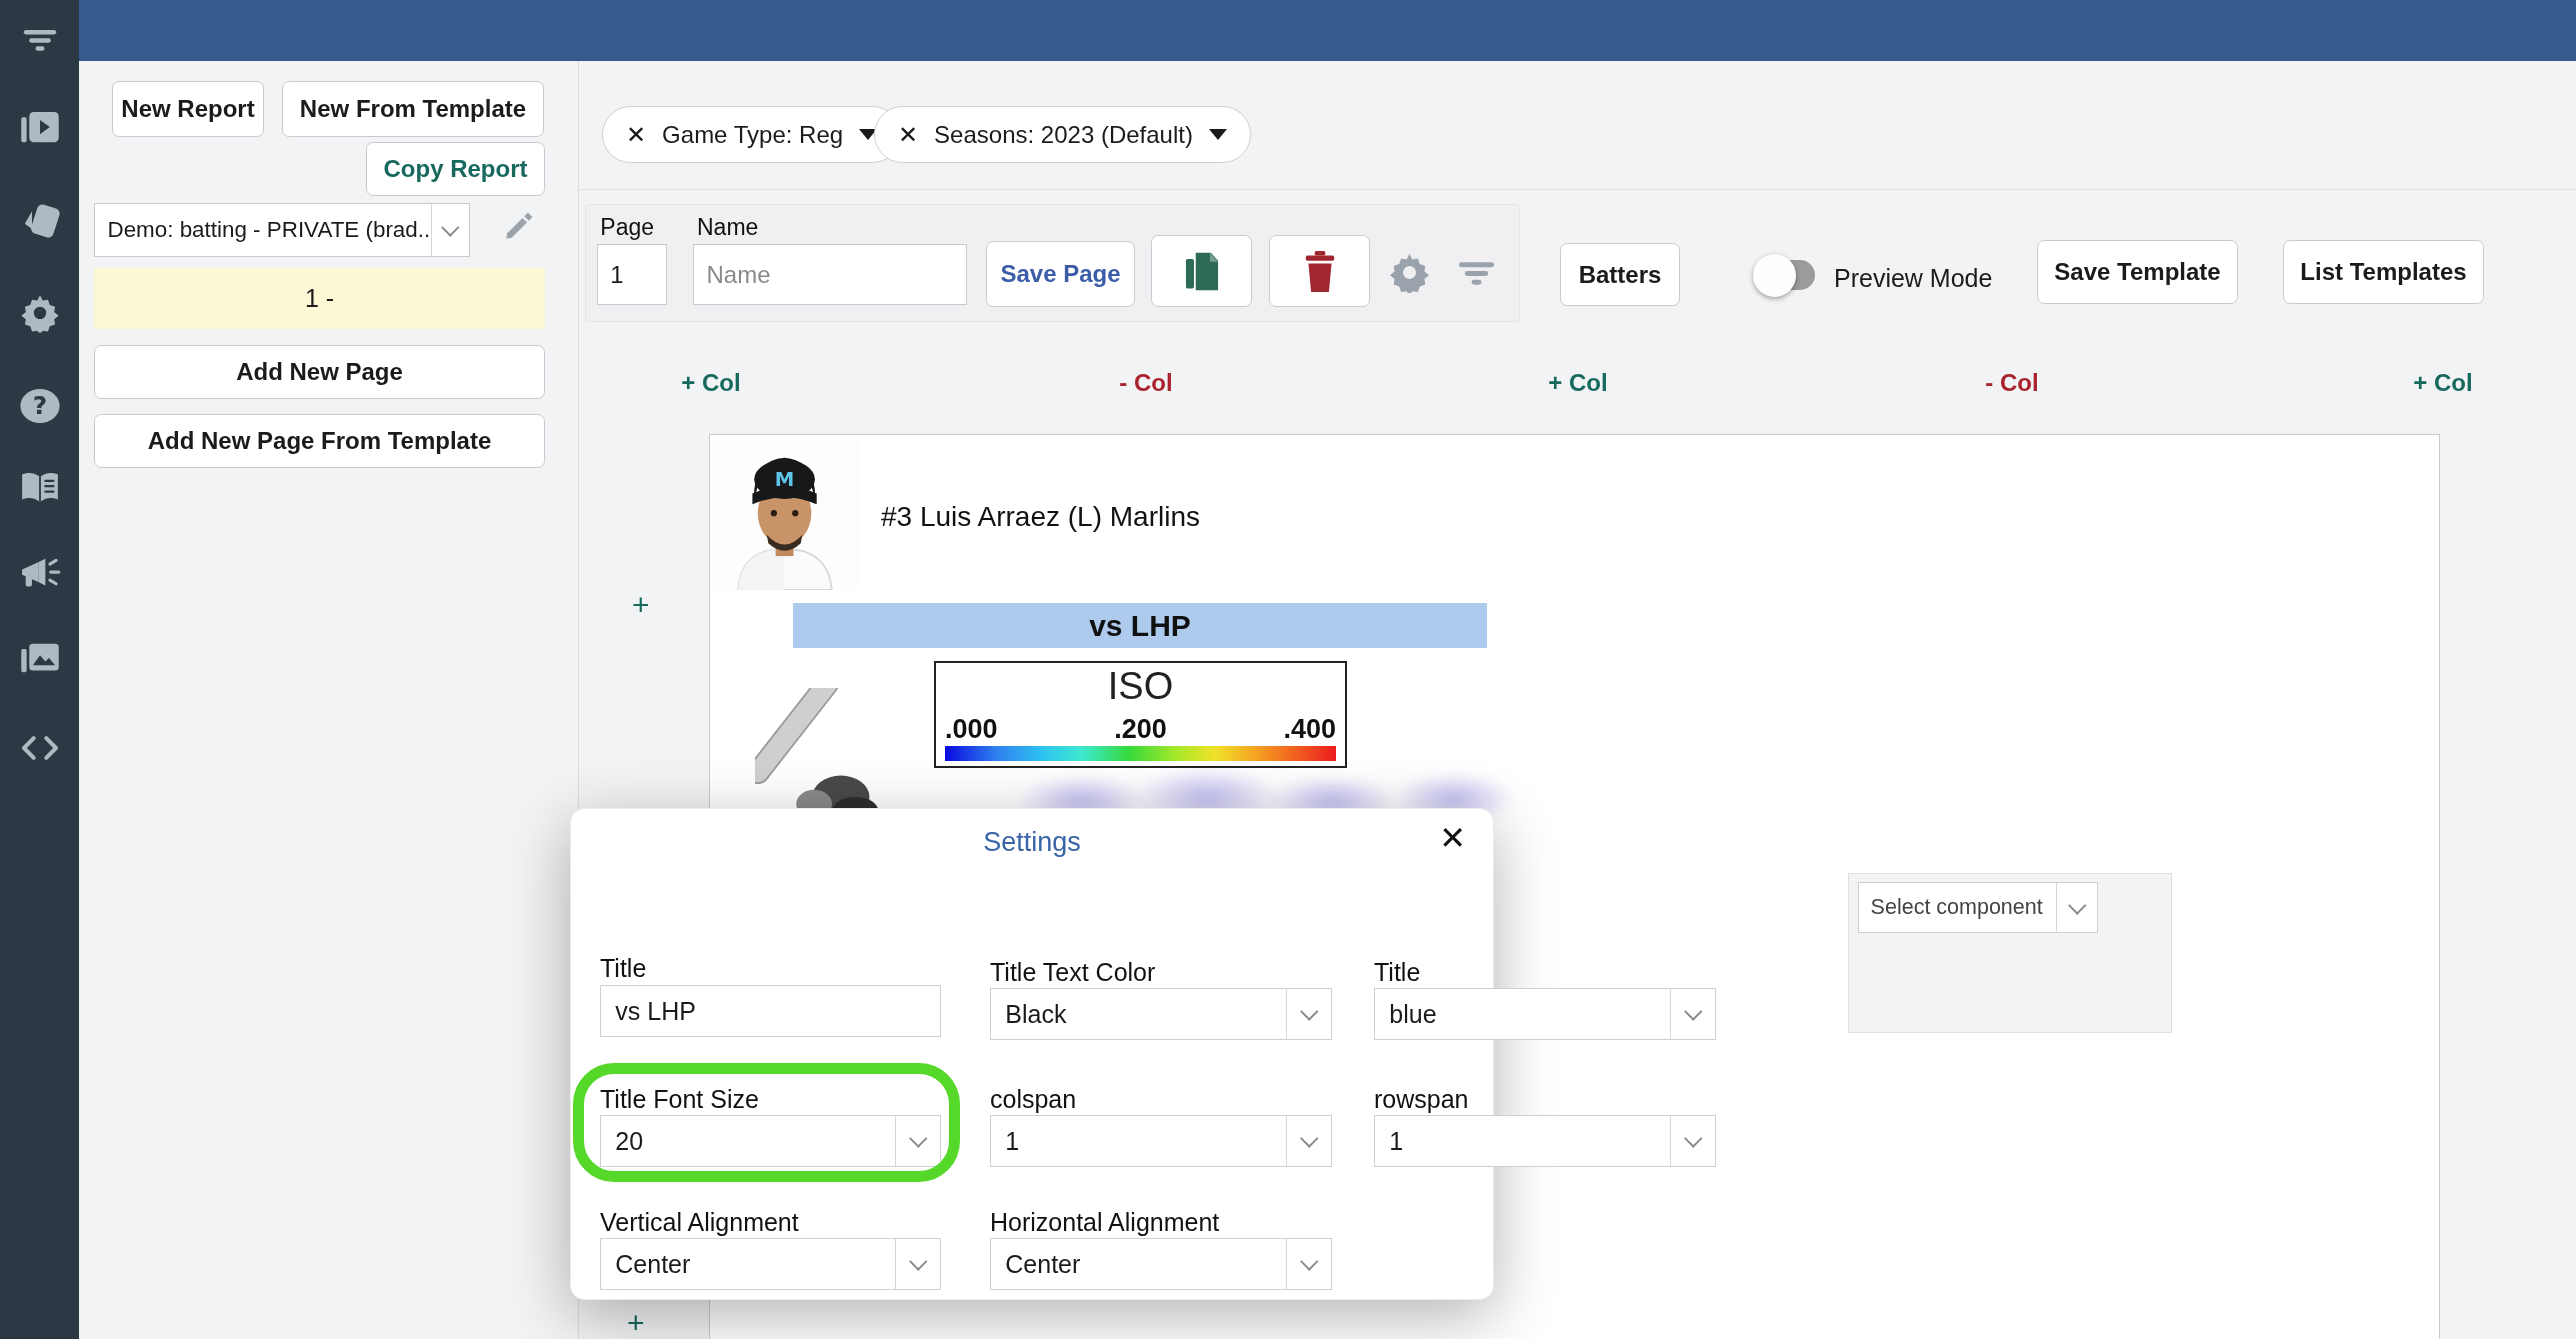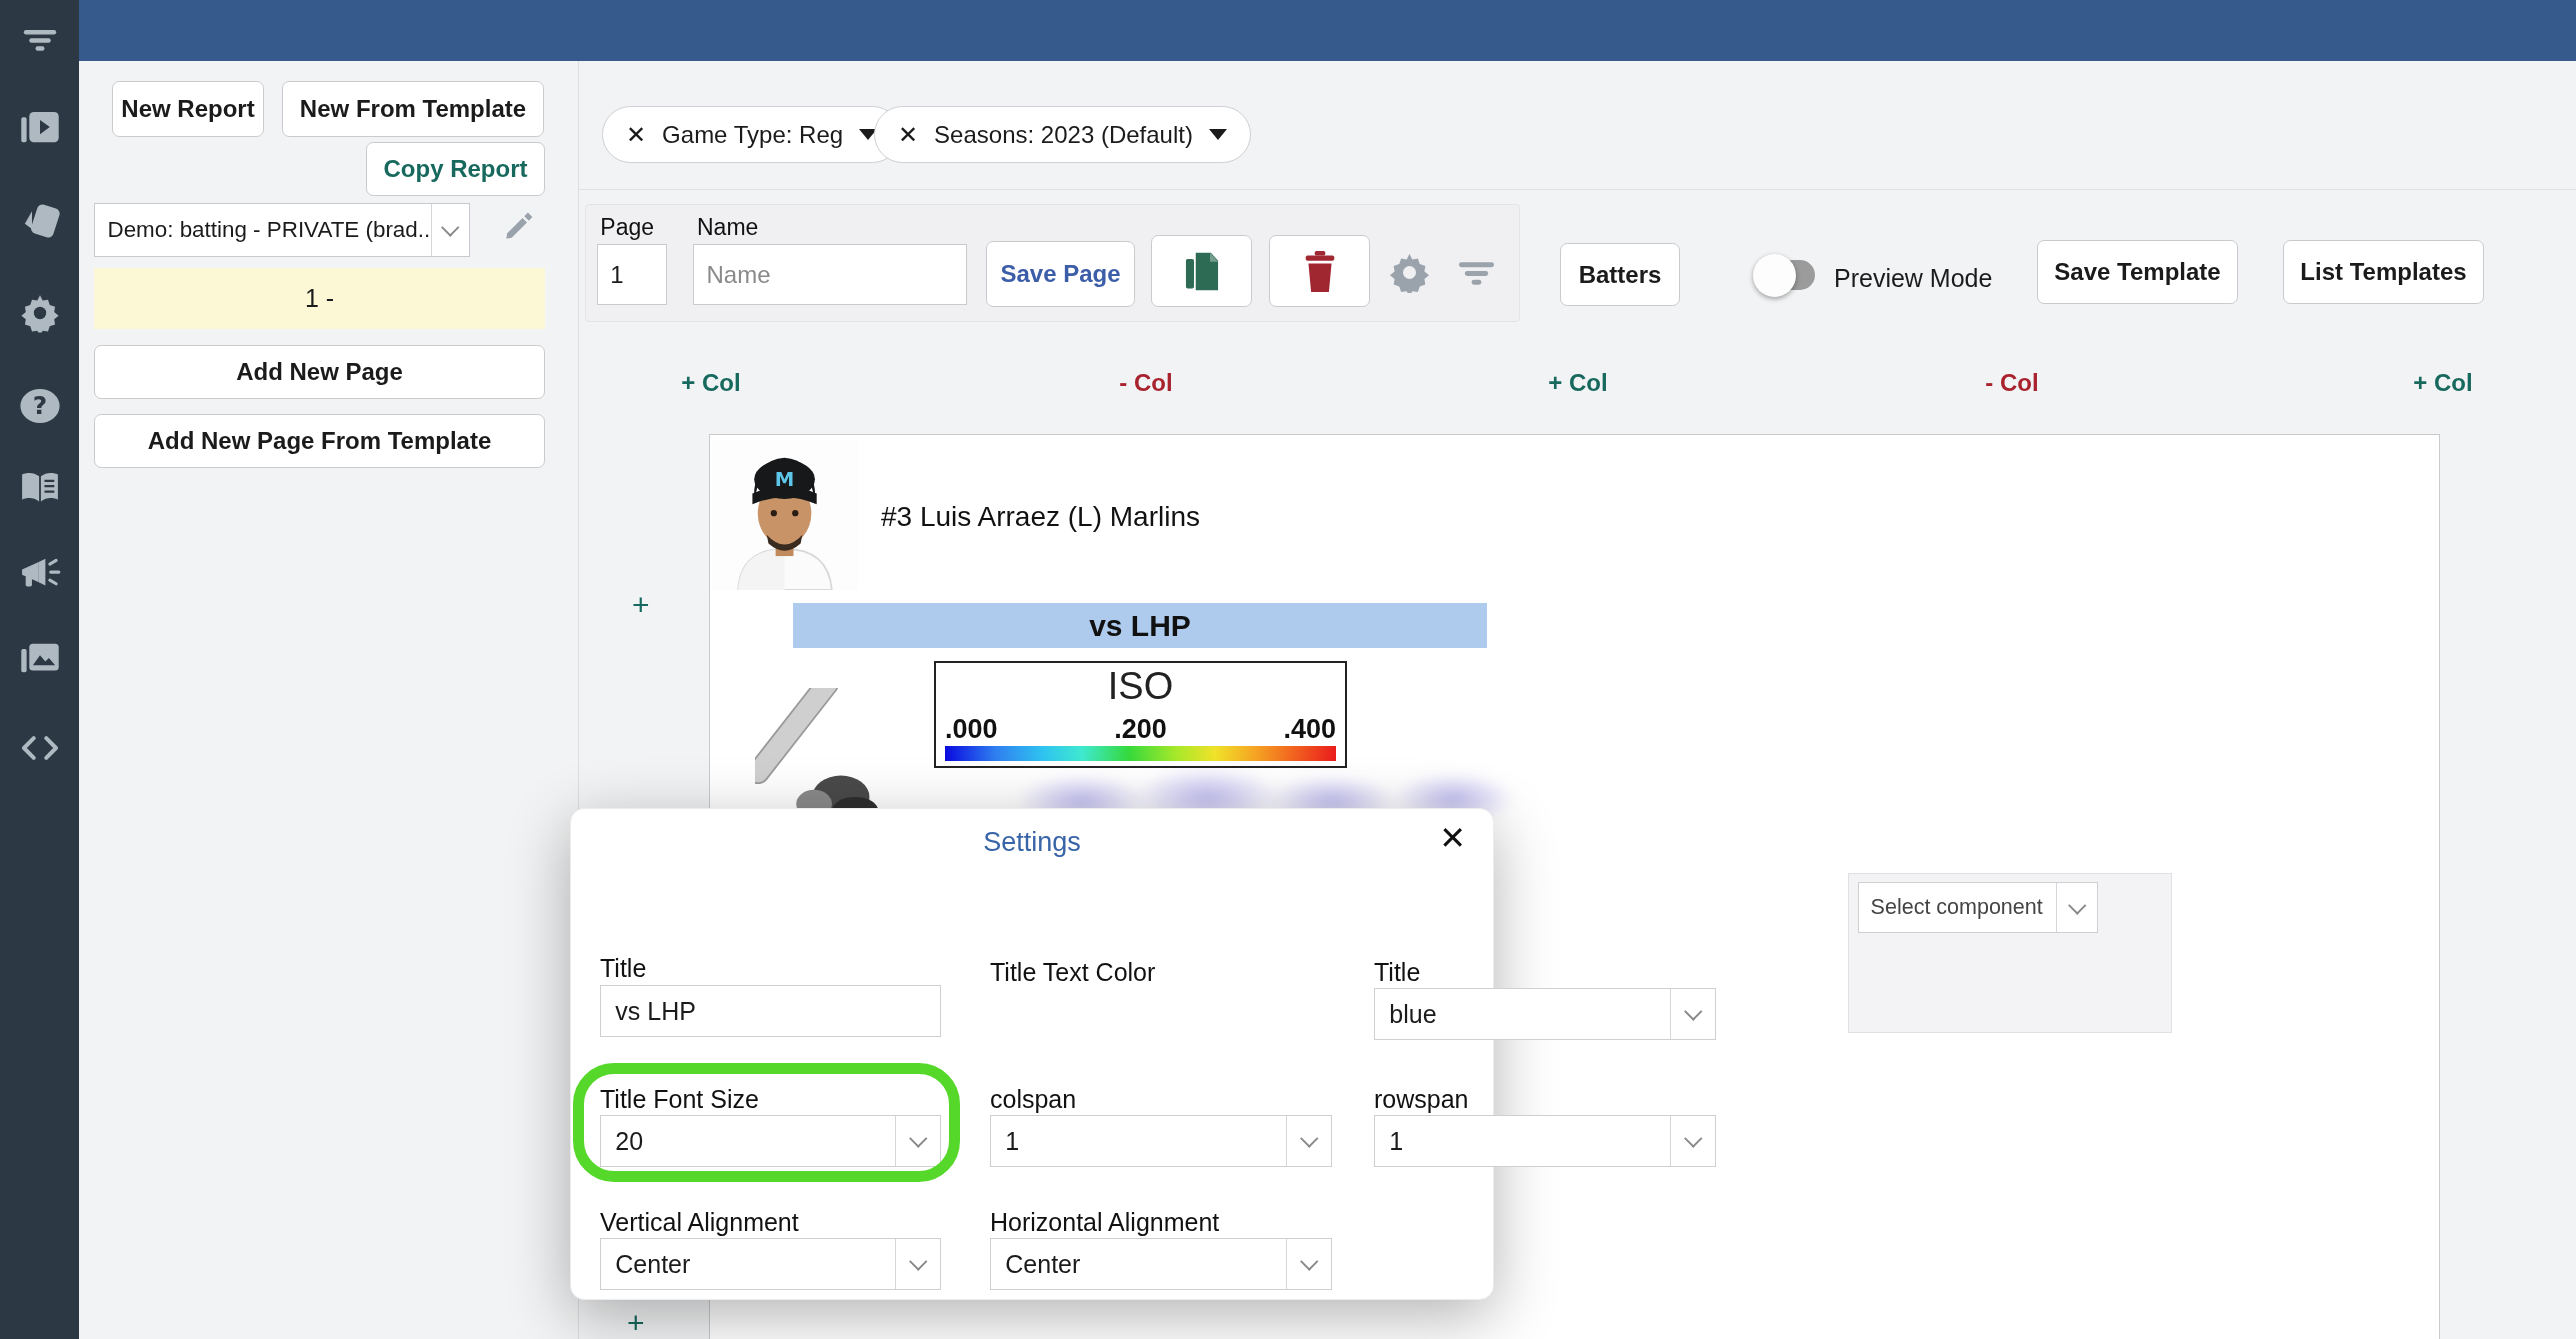--- a/index.html
+++ b/index.html
@@ -335,20 +335,26 @@
   <div class="modal">
     <div class="modal-title">Settings</div>
     <span class="modal-close">✕</span>
 
 
     <div class="hl-green"></div>
 
     <span class="m-label" style="left:29px; top:145px;">Title</span>
     <input class="m-input" style="left: 29px; top: 176px;" value="vs LHP">
     <span class="m-label" style="left:419px; top:149px;">Title Text Color</span>
+    <div class="m-select" style="left:419px; top:179px;">
+      <span class="val">Black</span>
+      <span class="sel-caret" style="width:45px">
+          <span class="chev"></span>
+        </span>
+    </div>
     <span class="m-label" style="left:803px; top:149px;">Title Background Color</span>
     <div class="m-select" style="left:803px; top:179px;">
       <span class="val">blue</span>
       <span class="sel-caret" style="width:45px">
           <span class="chev"></span>
         </span>
     </div>
 
     <span class="m-label" style="left:29px; top:276px;">Title Font Size</span>
     <div class="m-select" style="left:29px; top:306px; width:341px;">

